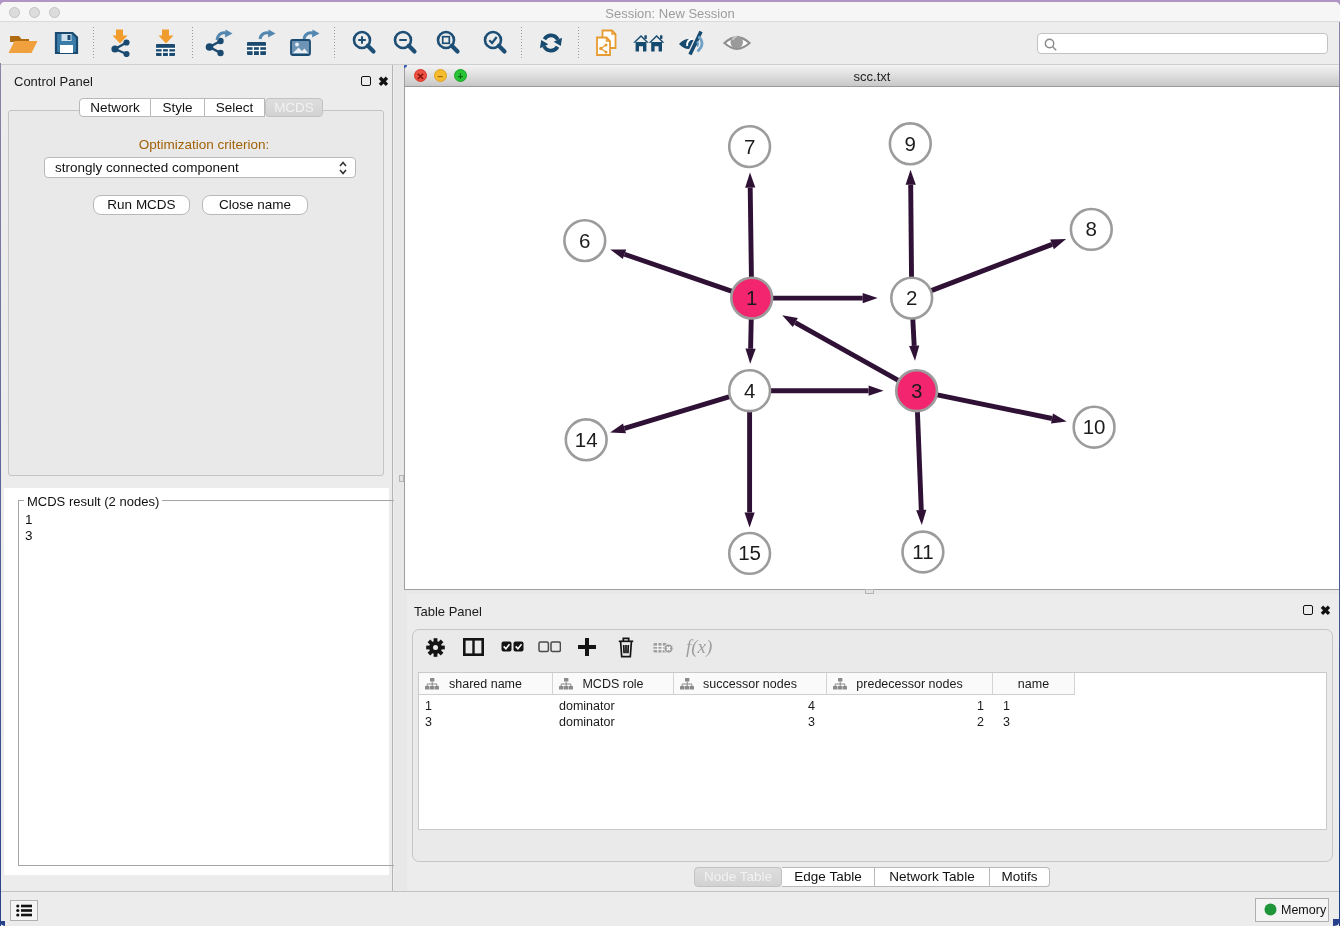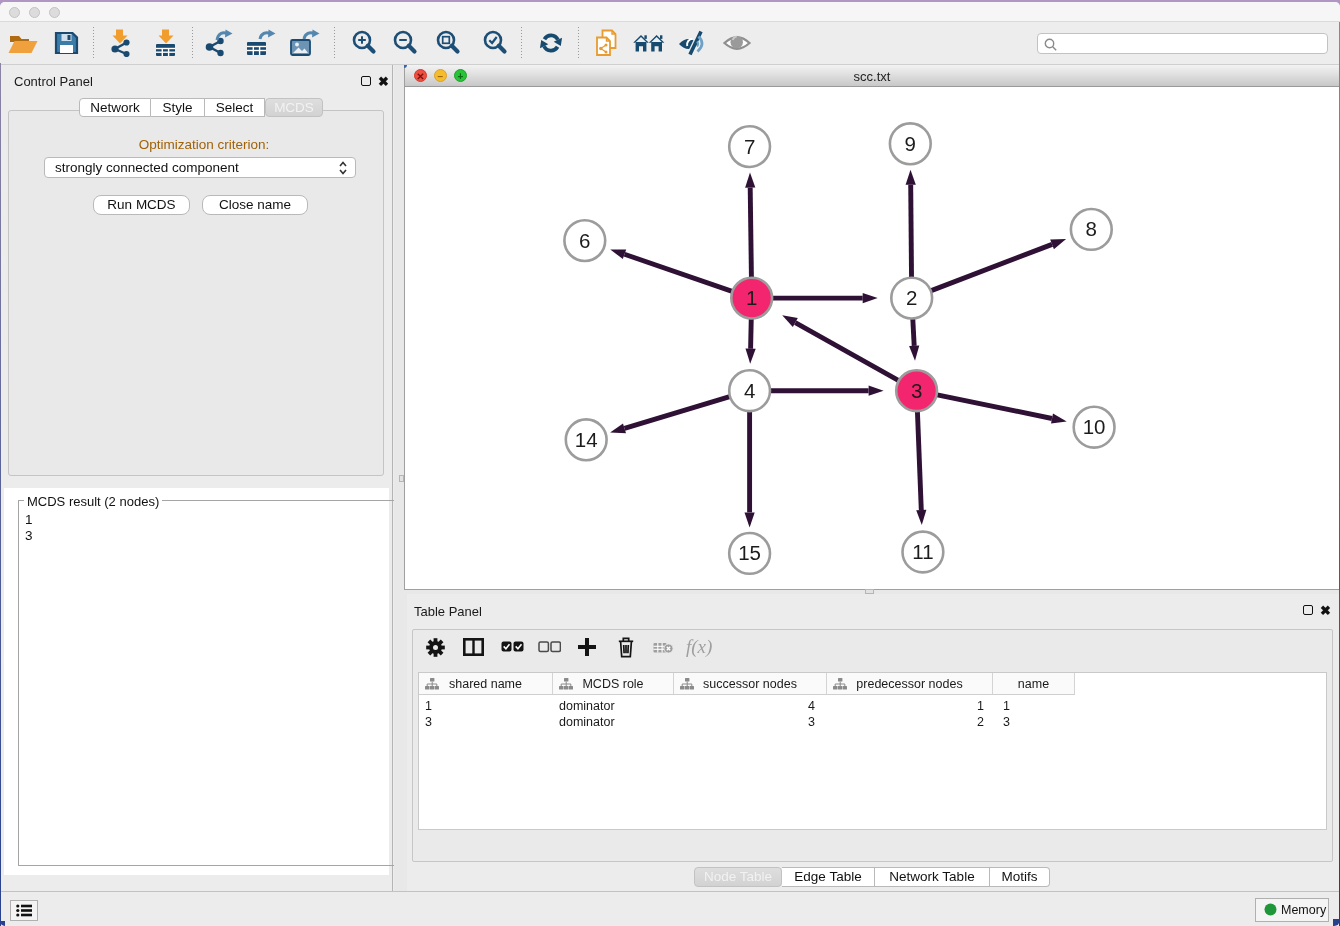--- a/index.html
+++ b/index.html
@@ -28,38 +28,39 @@
 #optsel { position:absolute; left:44px; top:92px; width:312px; height:21px; background:#fff; border:1px solid #b9b9b9; border-radius:4px; font-size:13.5px; color:#111; line-height:19px; padding-left:10px; }
 .btn { position:absolute; height:20px; background:#fff; border:1px solid #b9b9b9; border-radius:8px; font-size:13.5px; color:#111; text-align:center; line-height:17px; }
 
 #desktop { position:absolute; left:394px; top:65px; width:946px; height:826px; background:#e8e8e8; }
 #netwin { position:absolute; left:10px; top:0px; width:936px; height:525px; background:#fff; border:1px solid #9f9f9f; border-top:none; }
 #netwin-tb { position:absolute; left:0; top:0; width:934px; height:22px; background:linear-gradient(#f3f3f3,#c8c8c8); border-bottom:1px solid #9a9a9a; }
 .tl { position:absolute; top:4px; width:13px; height:13px; border-radius:50%; text-align:center; font-size:10px; font-weight:bold; line-height:13px; }
 #netwin-title { position:absolute; top:4px; left:0; width:100%; text-align:center; font-size:13px; color:#222; }
 
 #tp { position:absolute; left:13px; top:529px; width:933px; height:297px; background:#ececec; }
-#tp-box { position:absolute; left:5px; top:35px; width:921px; height:233px; border:1px solid #c6c6c6; background:#eaeaea; border-radius:2px; }
+#tp-box { position:absolute; left:5px; top:35px; width:921px; height:233px; border:1px solid #c6c6c6; background:#eaeaea; border-radius:7px; }
 #tp-white { position:absolute; left:5px; top:42px; width:909px; height:158px; background:#fff; border:1px solid #c9c9c9; }
 .th { position:absolute; top:0; height:22px; border-right:1px solid #d4d4d4; border-bottom:1px solid #cfcfcf; background:#fafafa; font-size:12.5px; color:#1a1a1a; }
 .th .lbl { position:absolute; width:100%; text-align:center; top:4px; }
 .td { position:absolute; font-size:12.5px; color:#1a1a1a; }
 
 #statusbar { position:absolute; left:0; top:891px; width:1340px; height:35px; background:#ececec; border-top:1px solid #c2c2c2; }
 #memory { position:absolute; left:1255px; top:6px; width:74px; height:24px; background:#f4f4f4; border:1px solid #b0b0b0; font-size:13px; color:#111; }
 #listbtn { position:absolute; left:10px; top:8px; width:28px; height:21px; background:#f4f4f4; border:1px solid #b0b0b0; }
 .corner { position:absolute; width:5px; height:5px; background:#27418c; }
 </style>
 </head>
 <body>
 <div id="win"></div>
 <div id="titlebar">
   <div class="dot" style="left:9px;"></div>
   <div class="dot" style="left:29px;"></div>
   <div class="dot" style="left:49px;"></div>
+  <div id="title-text">Session: New Session</div>
 </div>
 <div id="toolbar">
 <div class="sep" style="left:93px;"></div>
     <div class="sep" style="left:192px;"></div>
     <div class="sep" style="left:334px;"></div>
     <div class="sep" style="left:521px;"></div>
     <div class="sep" style="left:578px;"></div>
 <svg class="tbi" style="left:8px;top:7px;" width="30" height="28" viewBox="0 0 30 28">
       <path d="M2 7h9l2.5 3H21v3H2z" fill="#b06c10"></path>
       <path d="M0.5 24 L6.5 12 H29.5 L23.5 24 Z" fill="#f0a03c"></path>

